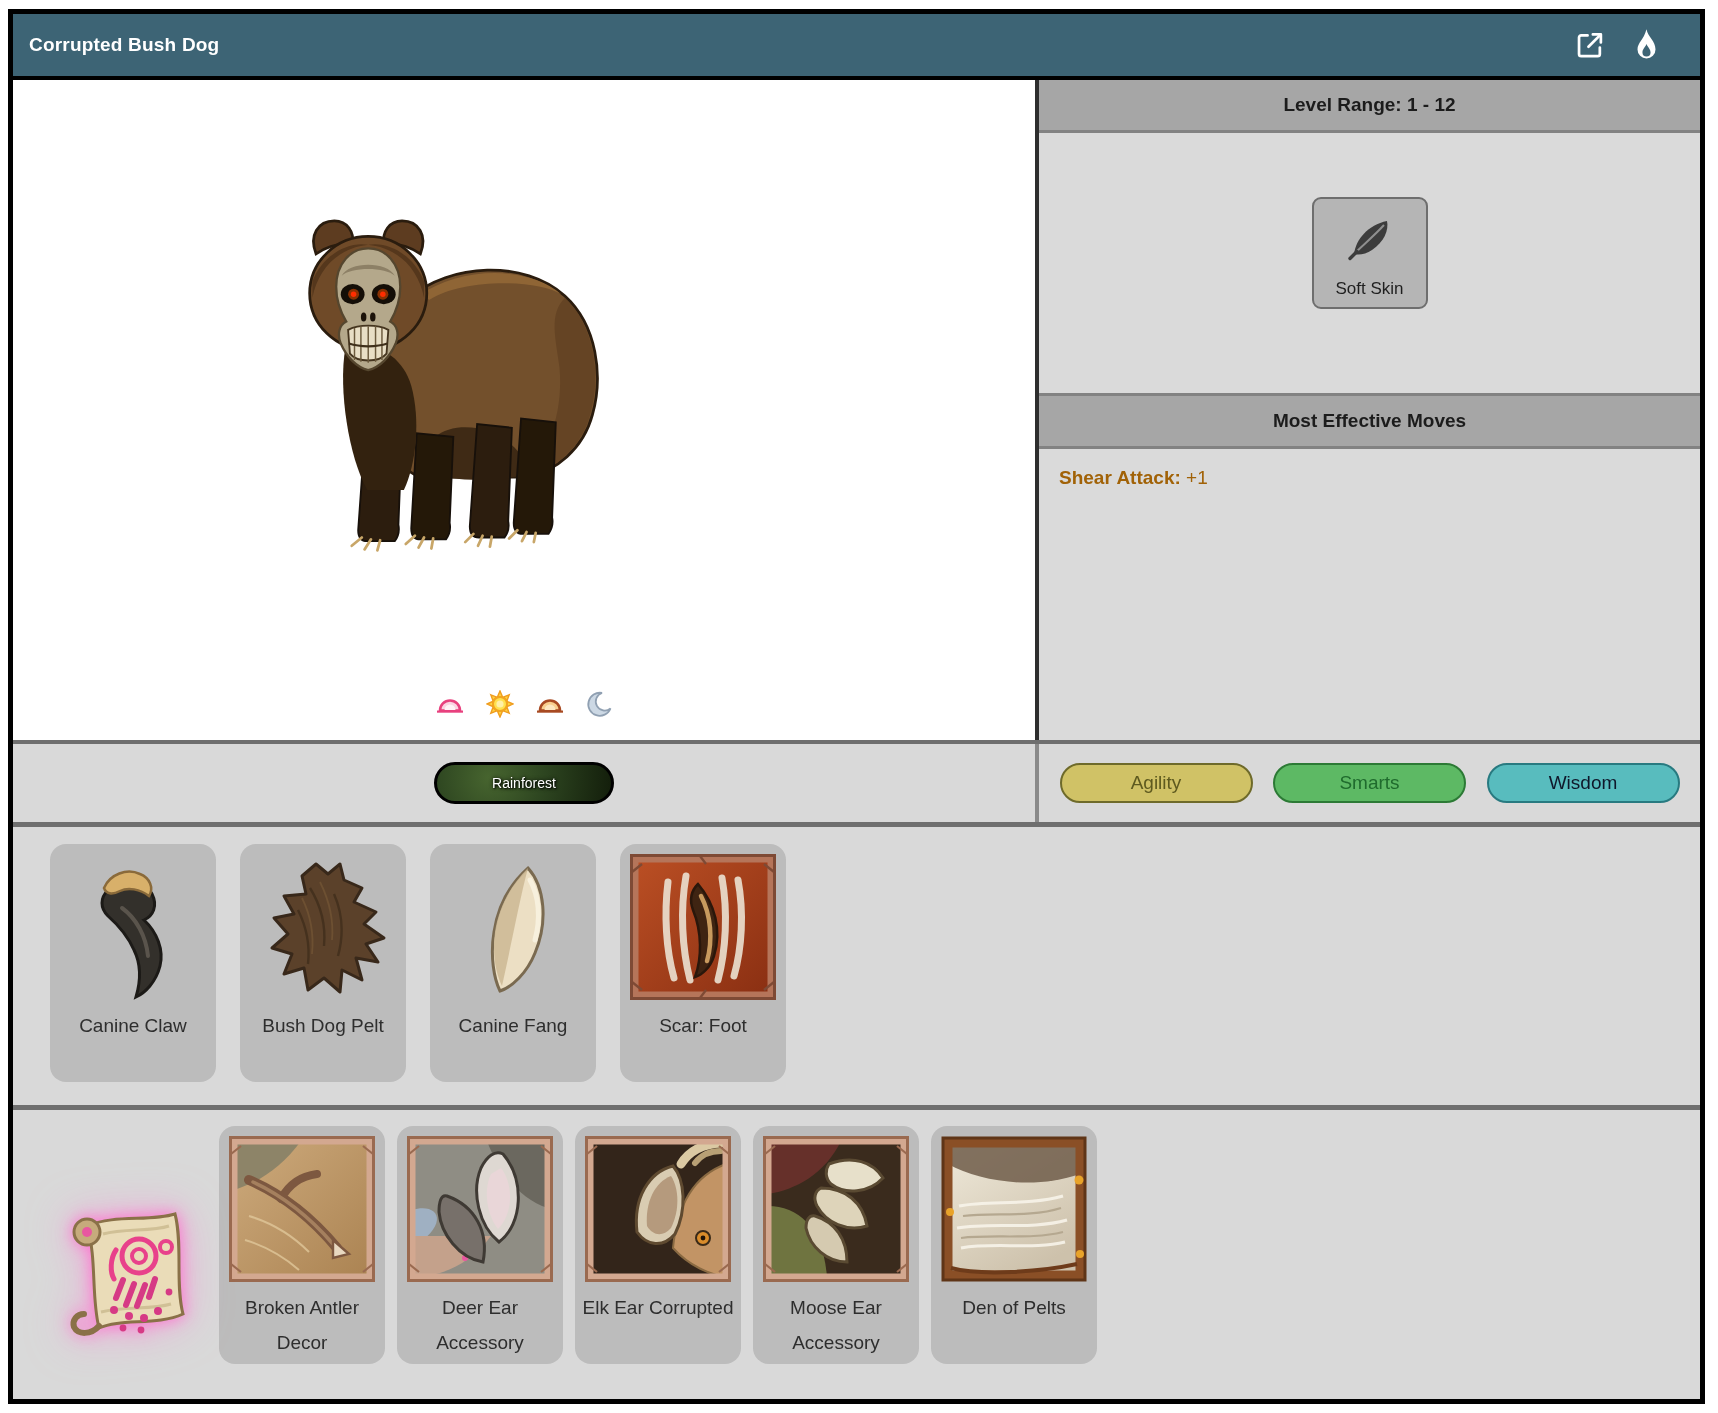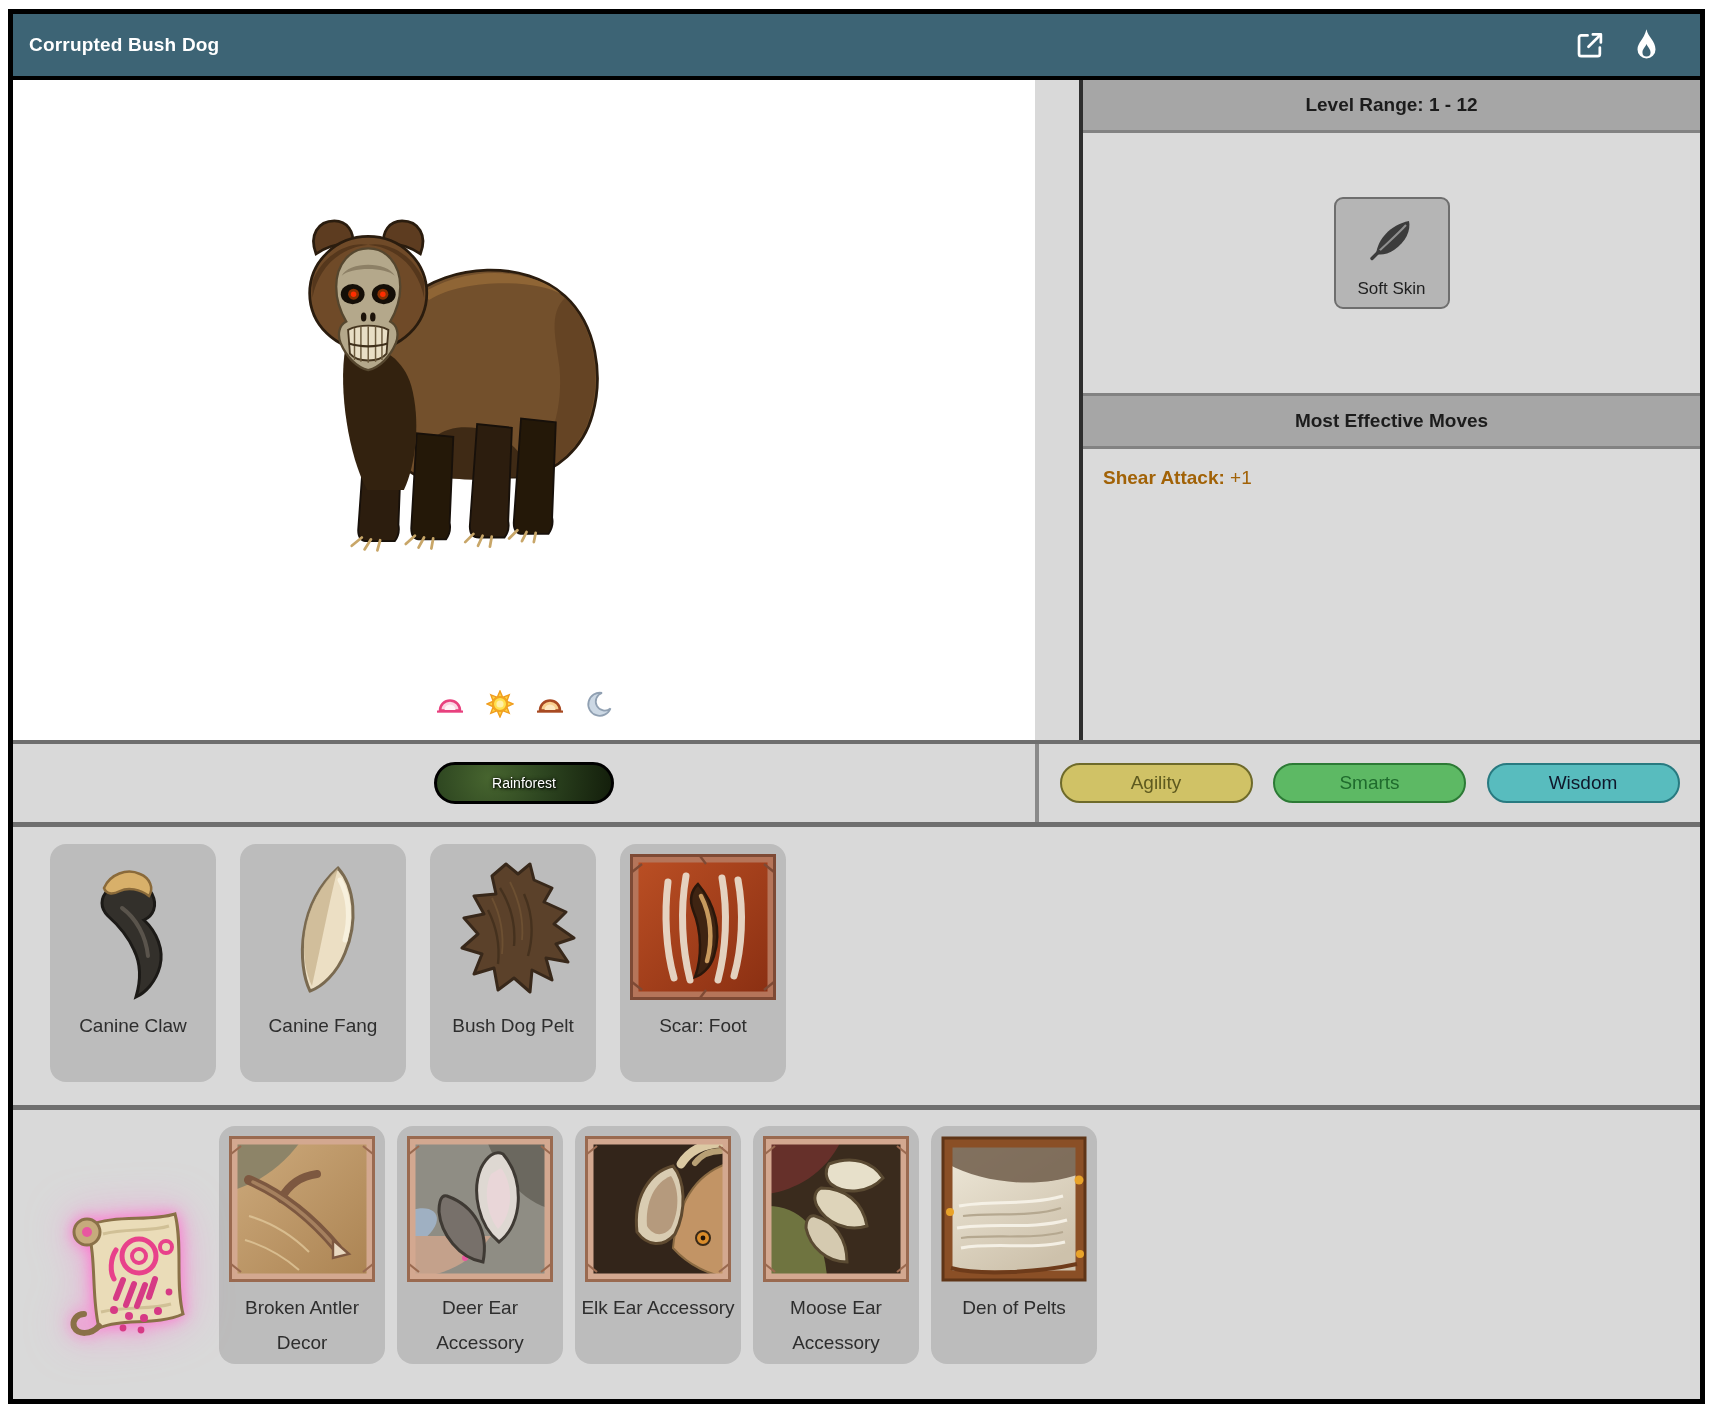--- a/index.html
+++ b/index.html
@@ -15,21 +15,21 @@
   
   .titlebar{
     flex:none;height:62px;background:#3d6475;border-bottom:4px solid #000;
     display:flex;align-items:center;justify-content:space-between;
     padding:0 40px 0 16px;box-sizing:content-box;
   }
   .titlebar .title{color:#fff;font-weight:bold;font-size:19px;letter-spacing:.2px;}
   .titlebar-icons{display:flex;align-items:center;gap:28px;}
   .tb-icon{display:flex;cursor:pointer;}
   
-  .main-row{flex:none;height:660px;display:flex;gap:44px;}
+  .main-row{flex:none;height:660px;display:flex;}
   .creature-panel{flex:none;width:1022px;background:#fff;position:relative;}
   .creature-art{position:absolute;left:268px;top:108px;}
   .times{position:absolute;left:0;right:0;bottom:22px;display:flex;justify-content:center;align-items:center;gap:22px;}
   .times svg{display:block;}
   .stats-panel{flex:1;border-left:4px solid #2e2e2e;background:#dadada;display:flex;flex-direction:column;}
   .panel-header{
     flex:none;background:#a6a6a6;color:#1c1c1c;font-weight:bold;font-size:19px;
     text-align:center;padding:14px 0;border-bottom:3px solid #828282;
   }
   .hdr-top{border-top:3px solid #828282;}
@@ -258,44 +258,44 @@
           <path d="M44 34 C50 20 67 14 80 20 C90 24 94 34 89 42 C80 35 68 33 60 37 C52 41 46 40 44 34 Z" fill="#d8b06a" stroke="#8a6a3a" stroke-width="2.5"></path>
           <path d="M62 54 C76 64 86 82 88 102" stroke="#5a544c" stroke-width="4" fill="none" stroke-linecap="round"></path>
         </svg>
       </span>
       <span class="item-label">Canine Claw</span>
     </div>
 
     <div class="item-card">
       <span class="item-art">
         <svg width="146" height="146" viewBox="0 0 146 146">
-          <path d="M88 14 C105 33 108 68 95 99 C87 119 72 133 60 137 C54 125 50 102 54 78 C58 52 70 30 88 14 Z" fill="#ecdfc4" stroke="#7a6a50" stroke-width="3"></path>
-          <path d="M88 14 C80 44 71 92 62 132 C56 120 52 100 55 78 C59 52 71 31 88 14 Z" fill="#cdb894" opacity="0.85"></path>
-          <path d="M90 26 C99 42 101 64 95 86" stroke="#f7f0dd" stroke-width="5" fill="none" stroke-linecap="round"></path>
-        </svg>
-      </span>
-      <span class="item-label">Canine Fang</span>
-    </div>
-
-    <div class="item-card">
-      <span class="item-art">
-        <svg width="146" height="146" viewBox="0 0 146 146">
           <polygon points="66,10 78,20 90,10 94,26 112,34 104,48 126,58 114,70 134,84 116,90 128,108 106,104 112,126 92,116 90,138 74,124 58,136 54,114 34,120 42,100 22,94 38,80 24,64 44,60 34,42 56,40 52,22" fill="#5b412a" stroke="#38281a" stroke-width="3" stroke-linejoin="round"></polygon>
           <g stroke="#43301d" stroke-width="2.4" fill="none" opacity="0.9">
             <path d="M60 34 C70 50 76 70 74 92"></path>
             <path d="M84 40 C92 58 94 80 88 102"></path>
             <path d="M48 56 C56 72 60 92 58 110"></path>
           </g>
           <g stroke="#6f5233" stroke-width="1.8" fill="none" opacity="0.9">
             <path d="M70 28 C78 44 84 64 82 86"></path>
             <path d="M52 44 C60 60 64 80 62 100"></path>
           </g>
         </svg>
       </span>
       <span class="item-label">Bush Dog Pelt</span>
+    </div>
+
+    <div class="item-card">
+      <span class="item-art">
+        <svg width="146" height="146" viewBox="0 0 146 146">
+          <path d="M88 14 C105 33 108 68 95 99 C87 119 72 133 60 137 C54 125 50 102 54 78 C58 52 70 30 88 14 Z" fill="#ecdfc4" stroke="#7a6a50" stroke-width="3"></path>
+          <path d="M88 14 C80 44 71 92 62 132 C56 120 52 100 55 78 C59 52 71 31 88 14 Z" fill="#cdb894" opacity="0.85"></path>
+          <path d="M90 26 C99 42 101 64 95 86" stroke="#f7f0dd" stroke-width="5" fill="none" stroke-linecap="round"></path>
+        </svg>
+      </span>
+      <span class="item-label">Canine Fang</span>
     </div>
 
 
     <div class="item-card">
       <span class="item-art">
         <svg width="146" height="146" viewBox="0 0 146 146">
           <defs>
             <linearGradient id="scarbg" x1="0" y1="0" x2="1" y2="1">
               <stop offset="0" stop-color="#bb4f24"></stop>
                 <stop offset="1" stop-color="#8a2f12"></stop>
@@ -429,21 +429,21 @@
           <rect x="5" y="5" width="136" height="136" fill="none" stroke="#d3a890" stroke-width="7"></rect>
           <rect x="1.5" y="1.5" width="143" height="143" fill="none" stroke="#9a6a50" stroke-width="3"></rect>
           <g stroke="#9a6a50" stroke-width="2.2">
             <path d="M2 18 L12 10"></path>
               <path d="M134 10 L144 18"></path>
               <path d="M2 128 L12 136"></path>
               <path d="M134 136 L144 128"></path>
           </g>
         </svg>
       </span>
-      <span class="item-label">Elk Ear Accessory</span>
+      <span class="item-label">Elk Ear Corrupted</span>
     </div>
 
     <div class="item-card">
       <span class="item-art">
         <svg width="146" height="146" viewBox="0 0 146 146">
           <rect x="5" y="5" width="136" height="136" fill="#3a2b1d"></rect>
           <path d="M5 5 H78 C62 38 32 54 5 58 Z" fill="#66302a"></path>
           <path d="M5 70 C36 70 60 92 64 141 H5 Z" fill="#6f7440"></path>
           <path d="M66 28 C90 19 110 26 120 42 C106 57 82 59 68 48 C62 42 62 34 66 28 Z" fill="#e7e0ca" stroke="#5a4a32" stroke-width="3"></path>
           <path d="M58 52 C82 52 100 66 104 90 C84 96 63 87 54 70 C50 62 52 55 58 52 Z" fill="#ded4ba" stroke="#5a4a32" stroke-width="3"></path>

